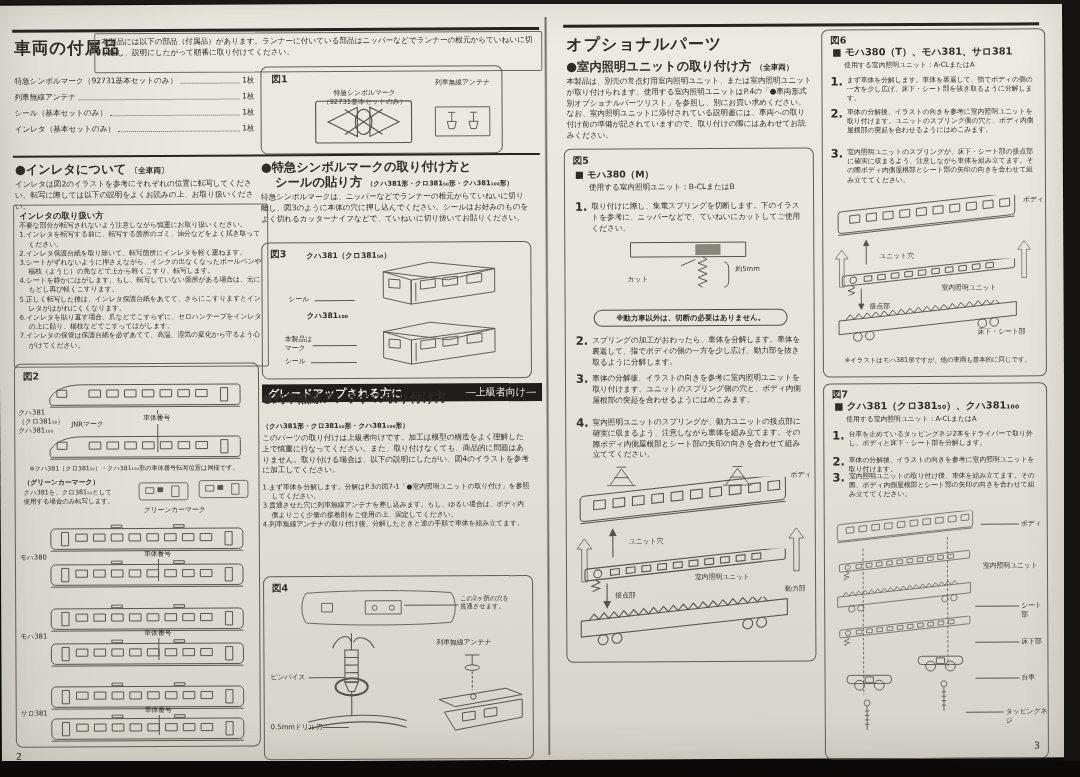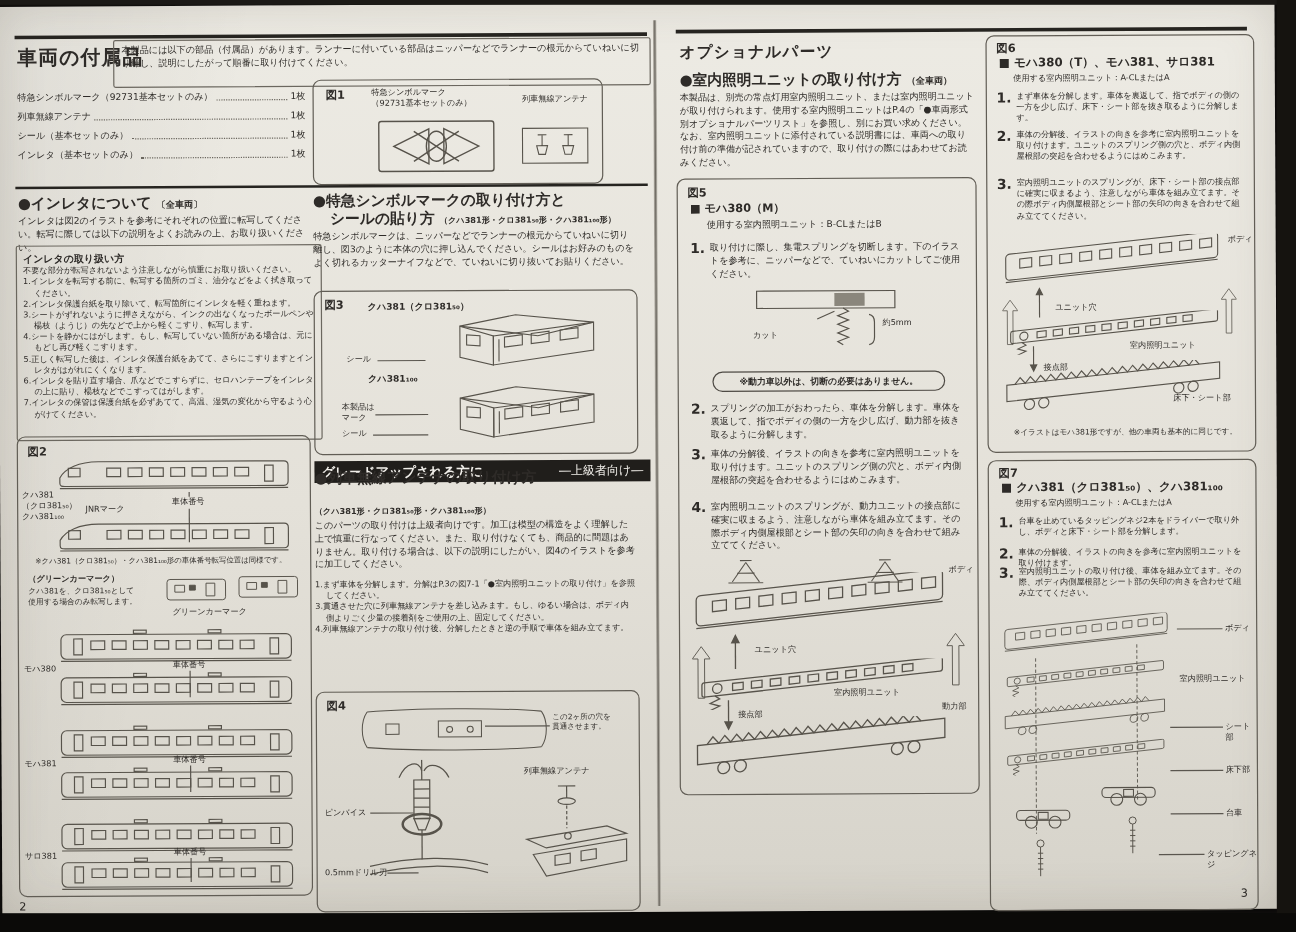--- a/index.html
+++ b/index.html
@@ -263,21 +263,21 @@
       </div>
     <div class="arow t s8" style="height:16px">
       <span>インレタ（基本セットのみ）</span>
         <span class="leader"></span>
         <span>1枚</span>
       </div>
   </div>
 
   <div class="abs box" style="left:262px;top:62px;width:240px;height:86px">
     <span class="abs t figl" style="left:10px;top:6px">図1</span>
-    <span class="abs t s7 pre" style="left:48px;top:6px;width:110px;text-align:left">特急シンボルマーク
+    <span class="abs t s7 pre" style="left:48px;top:22px;width:110px;text-align:center">特急シンボルマーク
 （92731基本セットのみ）</span>
     <span class="abs t s7" style="left:168px;top:12px;width:66px;text-align:center">列車無線アンテナ</span>
     <svg class="abs" style="left:52px;top:32px" width="100" height="46" viewBox="0 0 96 44">
         <use href="#sym-mark"></use>
       </svg>
     <svg class="abs" style="left:172px;top:36px" width="58" height="38" viewBox="0 0 64 40">
         <use href="#ant-pair"></use>
       </svg>
   </div>
 
@@ -417,21 +417,21 @@
     <div class="abs lbl-line" style="left:58px;top:150px;width:26px"></div>
     <span class="abs t s7" style="left:172px;top:62px">列車無線アンテナ</span>
     <svg class="abs" style="left:158px;top:70px" width="104" height="96" viewBox="0 0 115 105">
         <use href="#antenna-part"></use>
       </svg>
   </div>
 
   <div class="abs gutter" style="left:546px;top:14px;width:3px;height:738px"></div>
 
   <div class="abs rule" style="left:565px;top:22px;width:476px;height:3px"></div>
-  <div class="abs t" style="left:568px;top:32px;font-size:13px;font-weight:bold;letter-spacing:1px">オプショナルパーツ</div>
+  <div class="abs t" style="left:568px;top:32px;font-size:16px;font-weight:bold;letter-spacing:1px">オプショナルパーツ</div>
   <div class="abs t hd2" style="left:568px;top:56px">
     <span>●室内照明ユニットの取り付け方</span>
     <span class="s8">（全車両）</span>
   </div>
   <div class="abs t s8" style="left:568px;top:74px;width:246px">本製品は、別売の常点灯用室内照明ユニット、または室内照明ユニットが取り付けられます。使用する室内照明ユニットはP.4の「●車両形式別オプショナルパーツリスト」を参照し、別にお買い求めください。なお、室内照明ユニットに添付されている説明書には、車両への取り付け前の準備が記されていますので、取り付けの際にはあわせてお読みください。</div>
 
   <div class="abs box" style="left:565px;top:146px;width:248px;height:512px">
     <span class="abs t figl" style="left:8px;top:5px">図5</span>
     <div class="abs t s10 b" style="left:10px;top:18px">■ モハ380（M）</div>
     <div class="abs t s8" style="left:24px;top:33px">使用する室内照明ユニット：B-CLまたはB</div>

